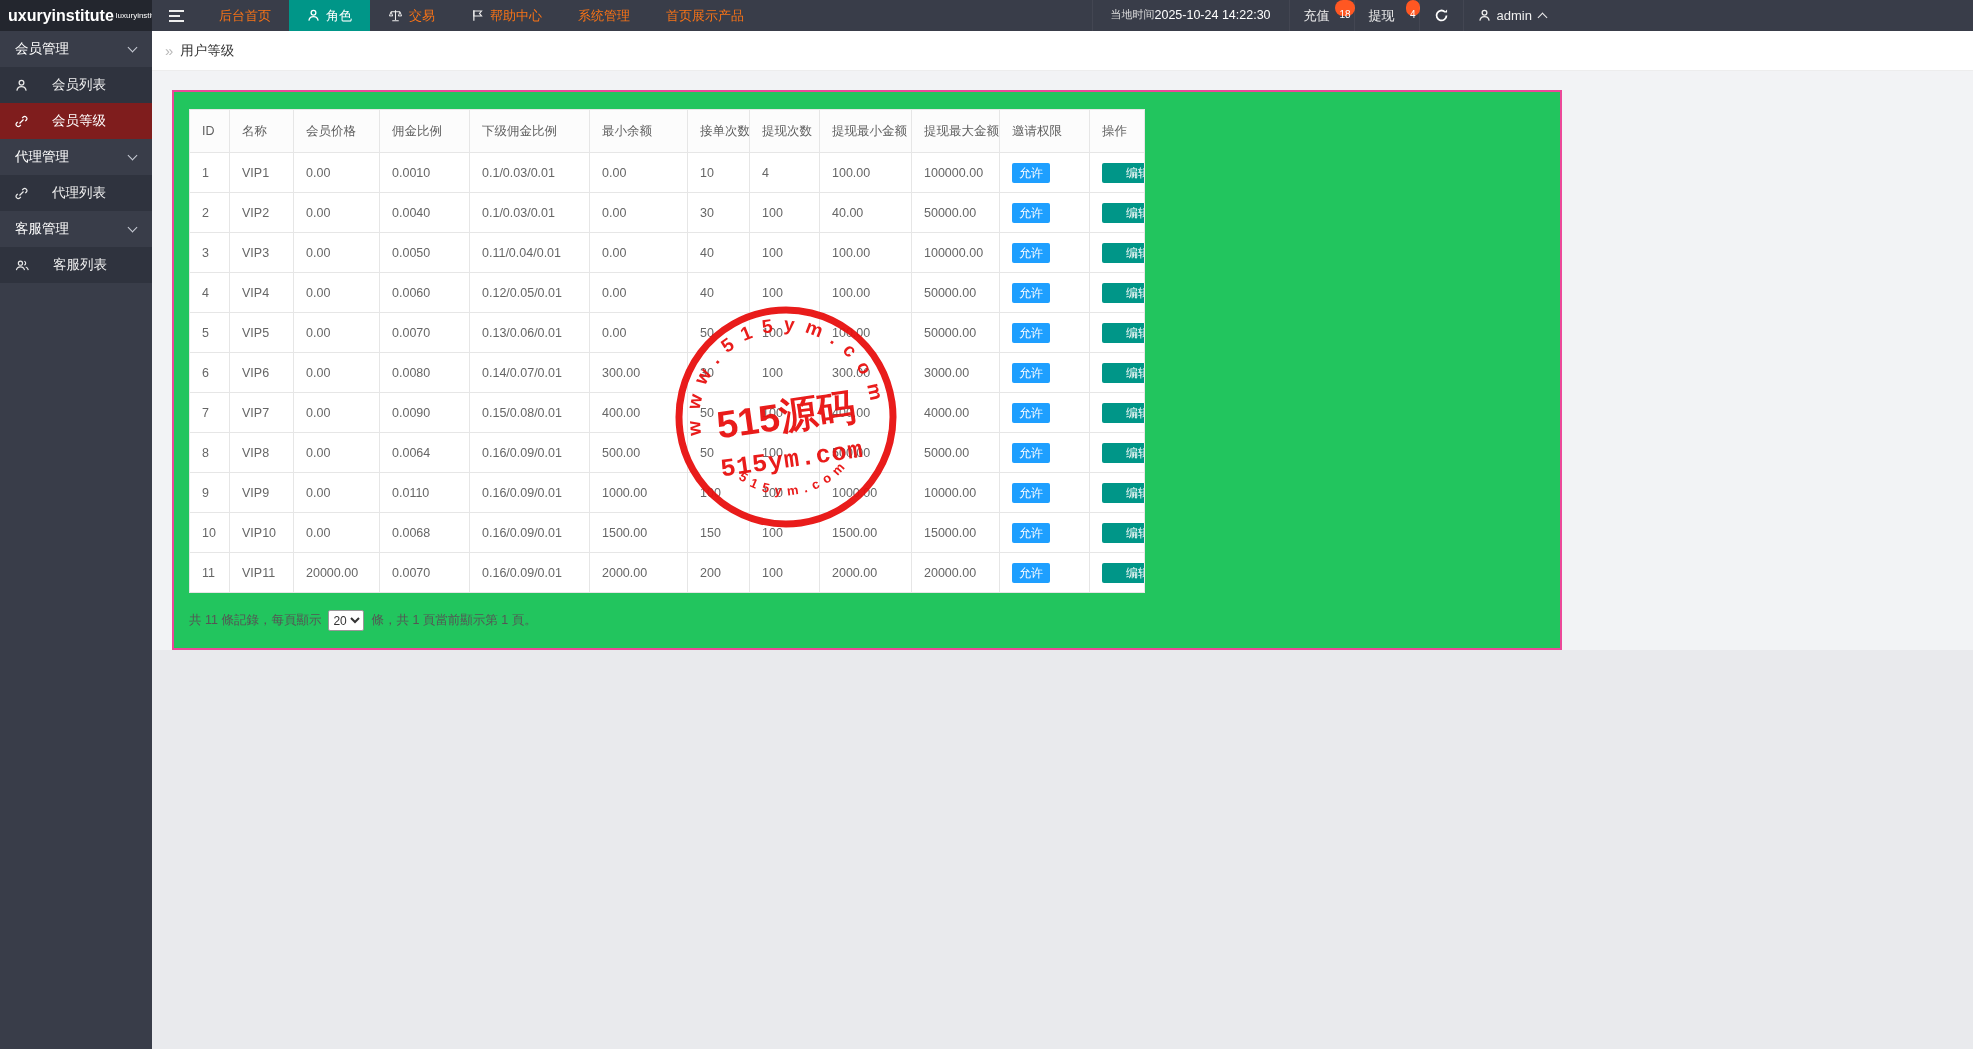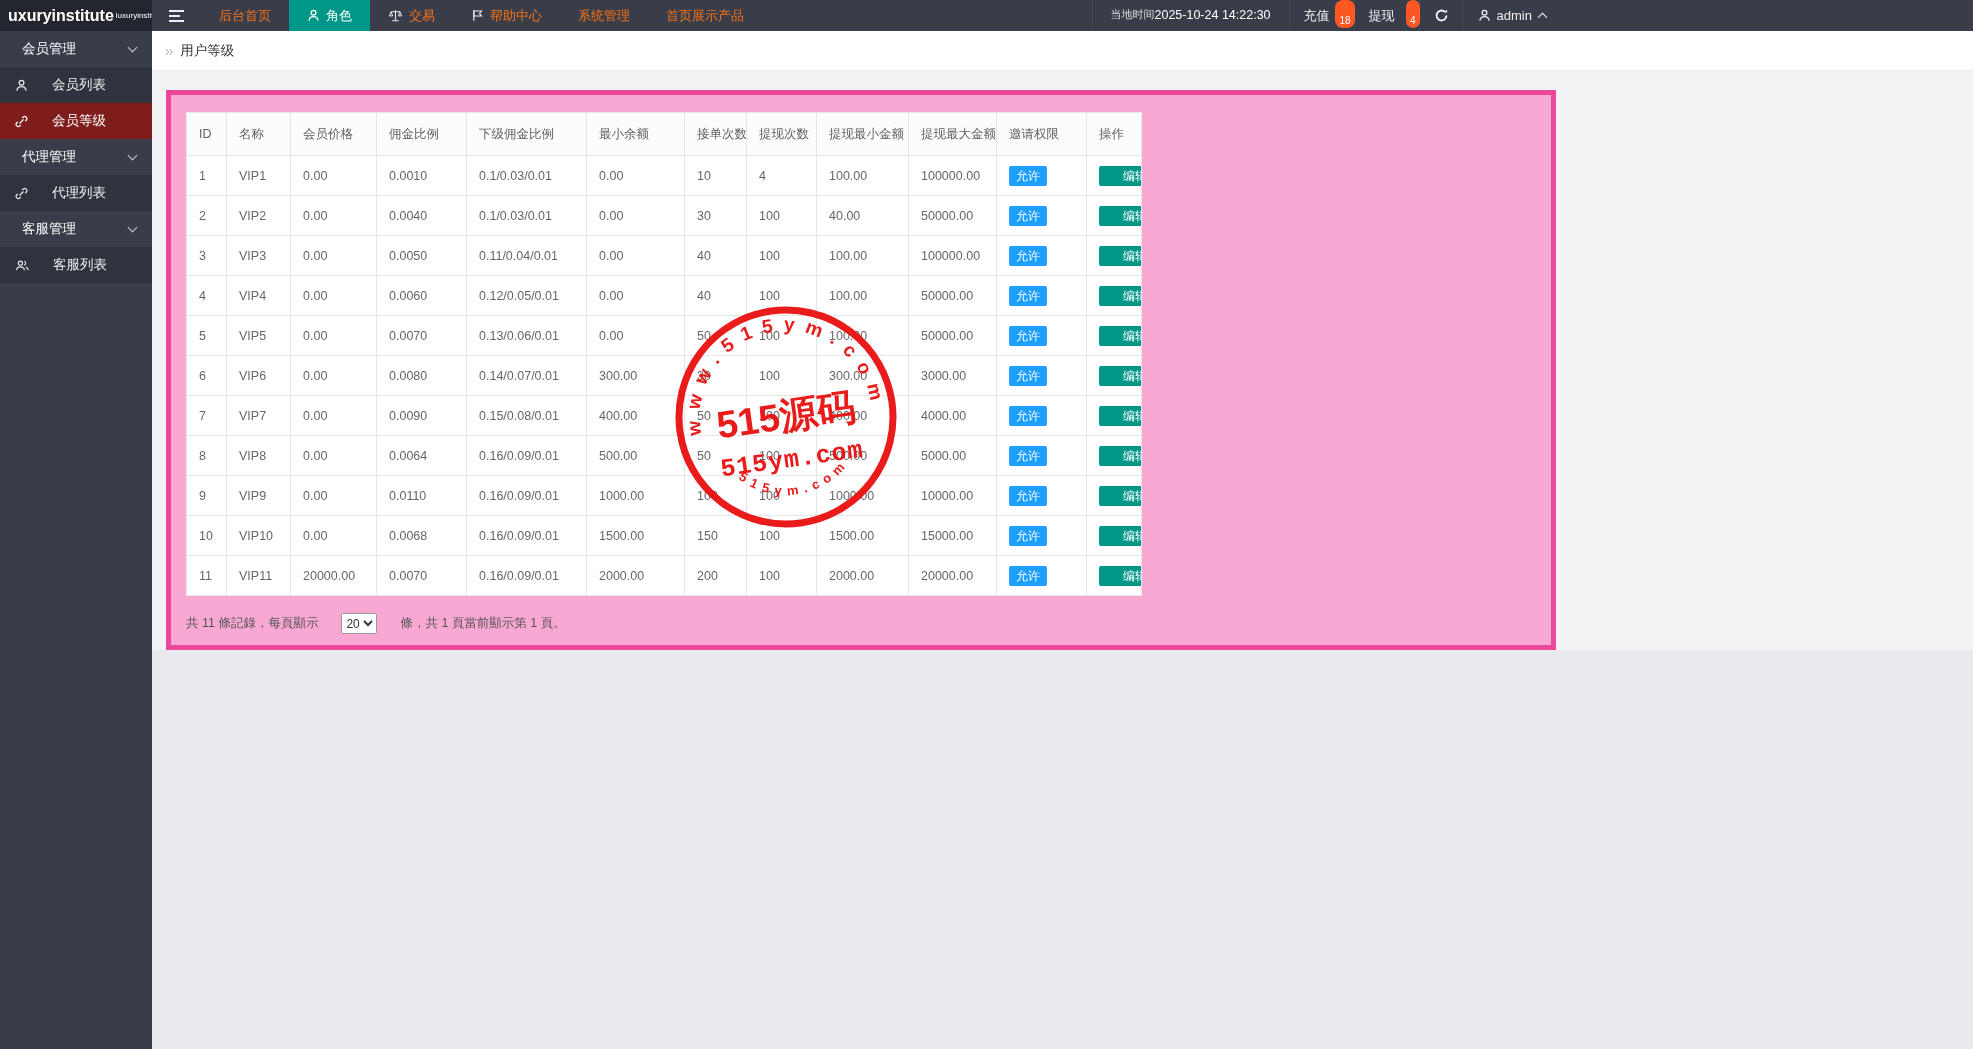--- a/index.html
+++ b/index.html
@@ -31,66 +31,66 @@
   .hamburger span { display:block; width:15px; height:2px; background:#eee; }
   .hamburger span:nth-child(2){ width:11px; }
   .tb-right { position:absolute; right:413px; top:0; height:31px; display:flex; align-items:stretch; }
   .tb-cell { position:relative; display:flex; align-items:center; padding:0 14px; font-size:13px; color:#eee; border-left:1px solid rgba(255,255,255,.05); cursor:pointer; white-space:nowrap; }
   .time-block { flex-direction:row; justify-content:center; line-height:13px; text-align:center; cursor:default; padding:0 18px; }
   .time-label { font-size:11px; color:#ddd; margin-top:-2px; }
   .time-value { font-size:12.5px; color:#fff; }
   .badge {
     position:absolute; top:0px; right:-1px; background:#FF5722; color:#fff;
     font-size:10px; line-height:13px; height:13px; min-width:13px; text-align:center;
-    padding:14px 4px; border-radius:8px;
+    padding:8px 4px; border-radius:8px;
   }
   .tb-cell.with-badge { padding-right:24px; }
   .icon-svg { display:inline-block; vertical-align:middle; }
   .caret-up { width:7px; height:7px; border-left:1.5px solid #eee; border-top:1.5px solid #eee; transform:rotate(45deg); margin-left:7px; margin-top:3px; }
   
   .sidebar { position:absolute; left:0; top:31px; width:152px; height:1018px; background:#393D49; }
   .side-group {
     height:36px; display:flex; align-items:center; justify-content:space-between;
-    padding:0 16px 0 22px; color:#fff; font-size:13.5px; cursor:pointer;
+    padding:0 16px 0 15px; color:#fff; font-size:13.5px; cursor:pointer;
   }
   .chev-down { width:7px; height:7px; border-right:1.5px solid #c9cdd6; border-bottom:1.5px solid #c9cdd6; transform:rotate(45deg); margin-top:-4px; }
   .side-item {
     height:36px; display:flex; align-items:center; gap:24px;
     padding:0 15px; background:#2F333E; color:#f0f0f0; font-size:13.5px; cursor:pointer;
   }
   .side-item.active { background:#7f1d1d; color:#fff; }
   .side-item .icon-svg { color:#e8e8e8; }
   
   .breadcrumb {
     position:absolute; left:152px; top:31px; width:1821px; height:40px;
     background:#fff; border-bottom:1px solid #ededed;
     display:flex; align-items:center; padding-left:13px; gap:7px;
   }
   .crumb-mark { color:#b9b9b9; font-size:15px; }
   .crumb-title { color:#333; font-size:13.5px; }
   
   .main-top { position:absolute; left:152px; top:71px; width:1821px; height:579px; background:#f2f3f5; }
   .main-bottom { position:absolute; left:152px; top:650px; width:1821px; height:399px; background:#e9eaed; }
   .card {
-    position:absolute; left:166px; top:90px; width:1390px; height:560px;
-    background:#f9a8d4; border:5px solid #ec4899;
+    position:absolute; left:172px; top:90px; width:1390px; height:560px;
+    background:#22c55e; border:2px solid #ec4899;
   }
   
   table.levels { border-collapse:collapse; margin:17px 0 0 15px; width:955px; table-layout:fixed; background:#fff; }
   .levels th, .levels td {
     border:1px solid #e6e6e6; text-align:left; padding-left:12px;
     font-size:12.5px; color:#666; font-weight:normal; overflow:hidden; white-space:nowrap;
   }
   .levels th { height:43px; color:#5f5f5f; background:#fcfcfc; }
   .levels td { height:40px; }
   .btn { border:none; color:#fff; font-size:12px; line-height:1; padding:4px 7px; border-radius:2px; cursor:pointer; font-family:inherit; }
   .btn-blue { background:#1E9FFF; }
   .btn-green { background:#009688;padding-left:24px; }
   
-  .pager { display:flex; align-items:center; margin:17px 0 0 15px; font-size:12.5px; color:#555; gap:18px; }
+  .pager { display:flex; align-items:center; margin:17px 0 0 15px; font-size:12.5px; color:#555; gap:2px; }
   .pager select { margin:0 5px; height:21px; font-size:12px; color:#333; border:1px solid #999; background:#fff; border-radius:2px; }
   
   .stamp { position:absolute; left:671px; top:302px; width:230px; height:230px; transform:rotate(-8deg); opacity:.95; z-index:30; pointer-events:none; }
 </style>
 </head>
 <body>
 
 <div class="topbar">
   <div class="logo">
     <span class="logo-main">uxuryinstitute</span>

